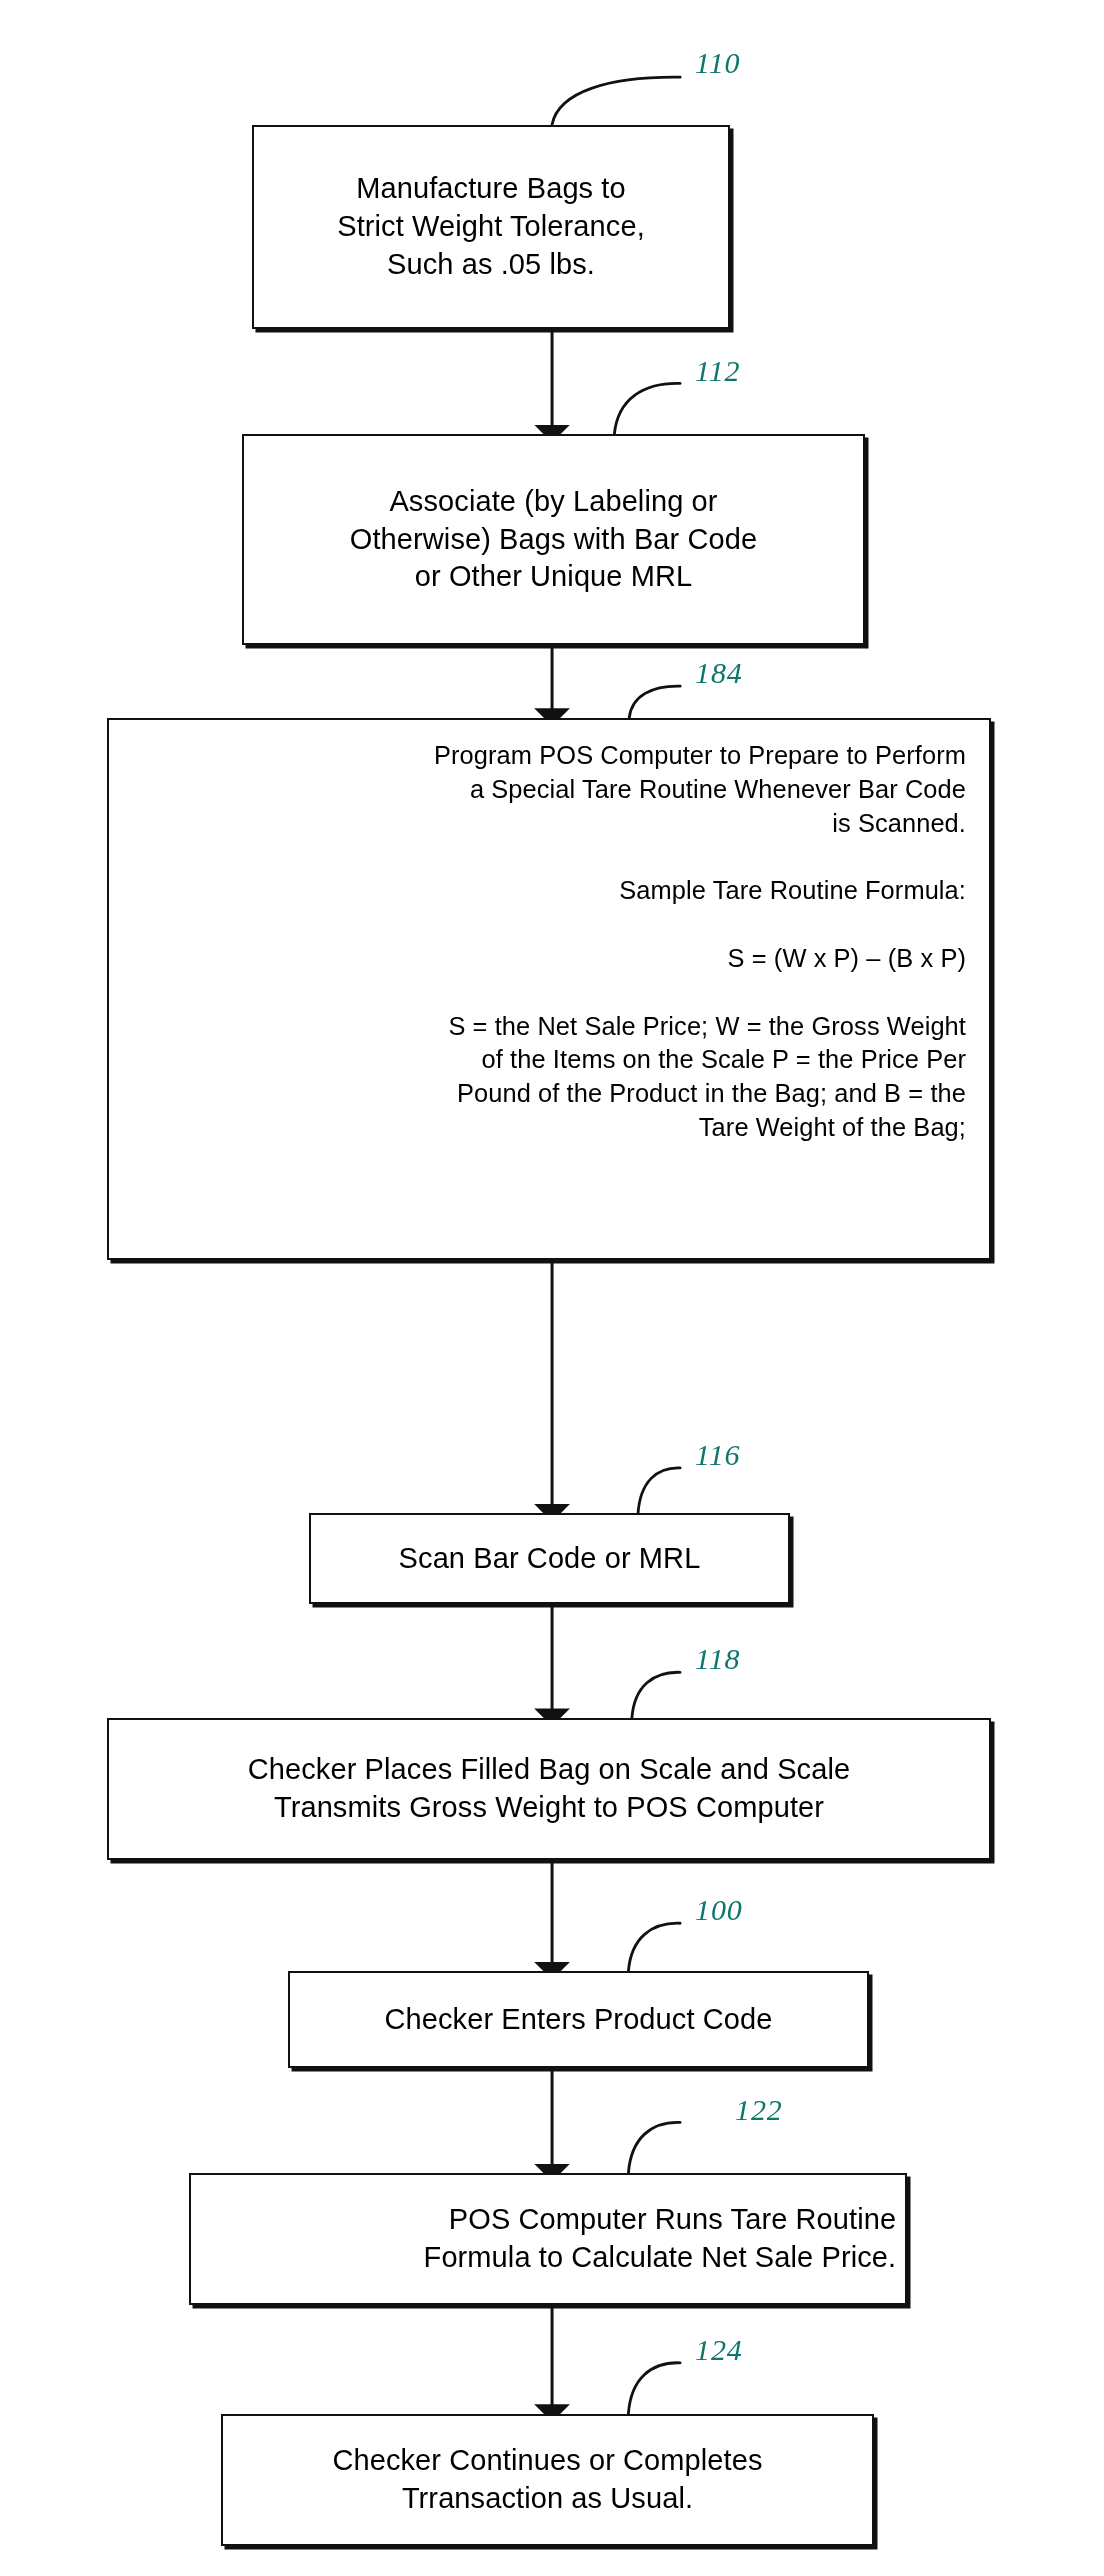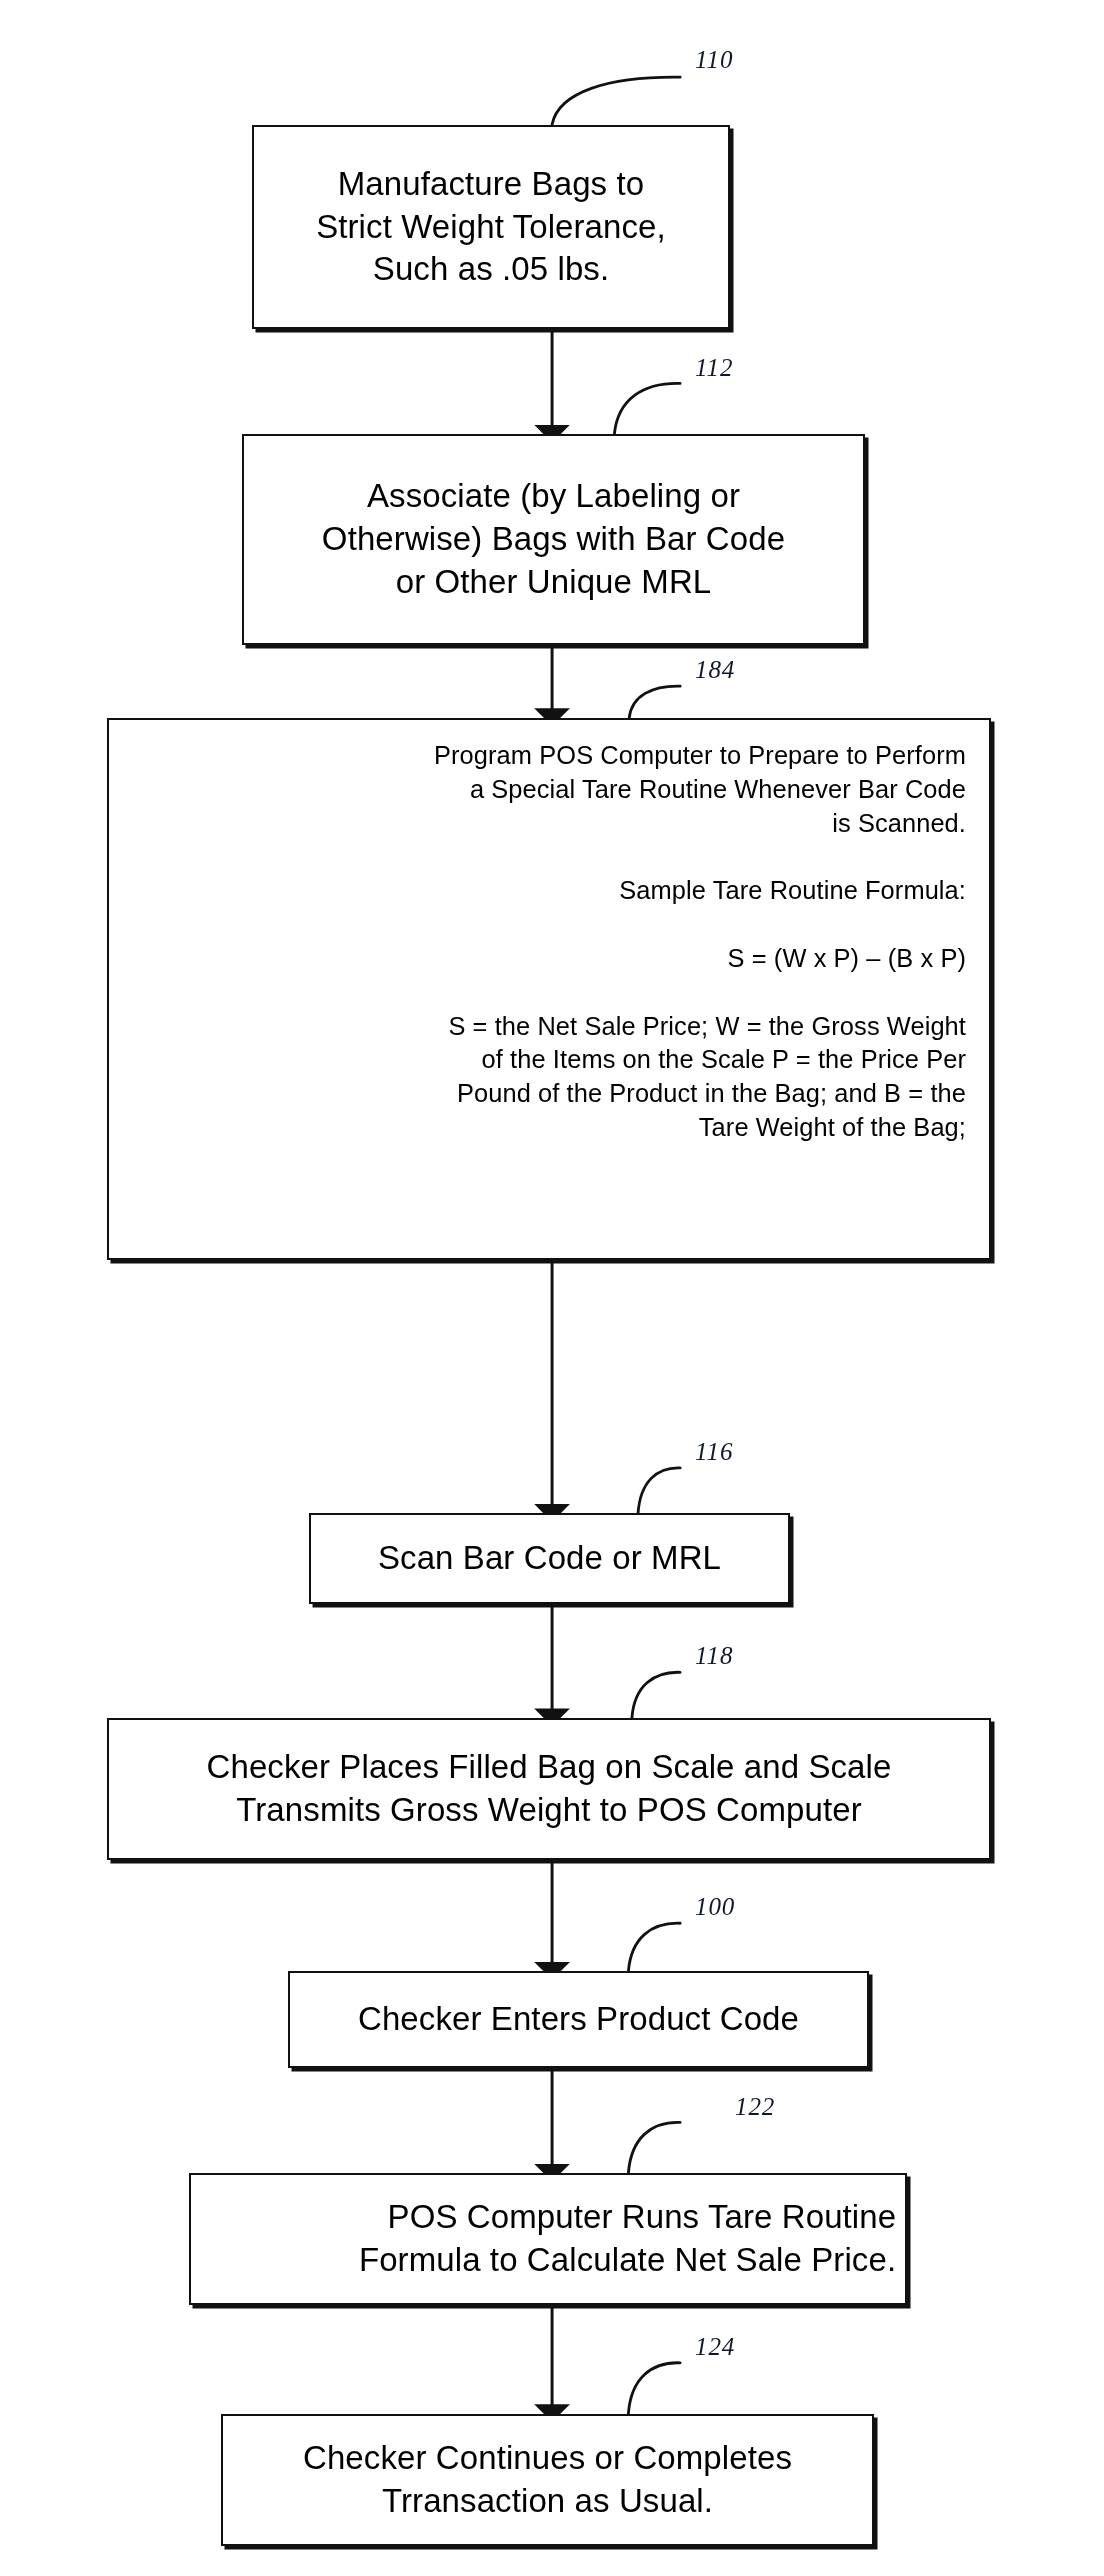--- a/index.html
+++ b/index.html
@@ -34,21 +34,21 @@
     align-items: center;
     justify-content: center;
     text-align: center;
     
     box-shadow: 3.5px 3.5px 0 0 #111111;
   }
   .node .node-text {
     display: block;
     width: 100%;
     padding: 0 8.8px;
-    font-size: 33px;
+    font-size: 29px;
     line-height: 1.30;
     letter-spacing: 0.1px;
     white-space: pre-line;
   }
 
   
   .node.tall {
     align-items: flex-start;
     justify-content: flex-start;
     text-align: left;
@@ -58,24 +58,24 @@
     text-align: right;
     font-size: 25.4px;
     line-height: 1.33;
   }
 
   
   .ref {
     position: absolute;
     font-family: "Liberation Serif", serif;
     font-style: italic;
-    font-size: 25px;
+    font-size: 30px;
     font-weight: 400;
     letter-spacing: 0.9px;
-    color: #0f172a;
+    color: #0f766e;
     white-space: nowrap;
   }
 
   
   #wires {
     position: absolute;
     left: 0;
     top: 0;
     width: 1105px;
     height: 2576px;

